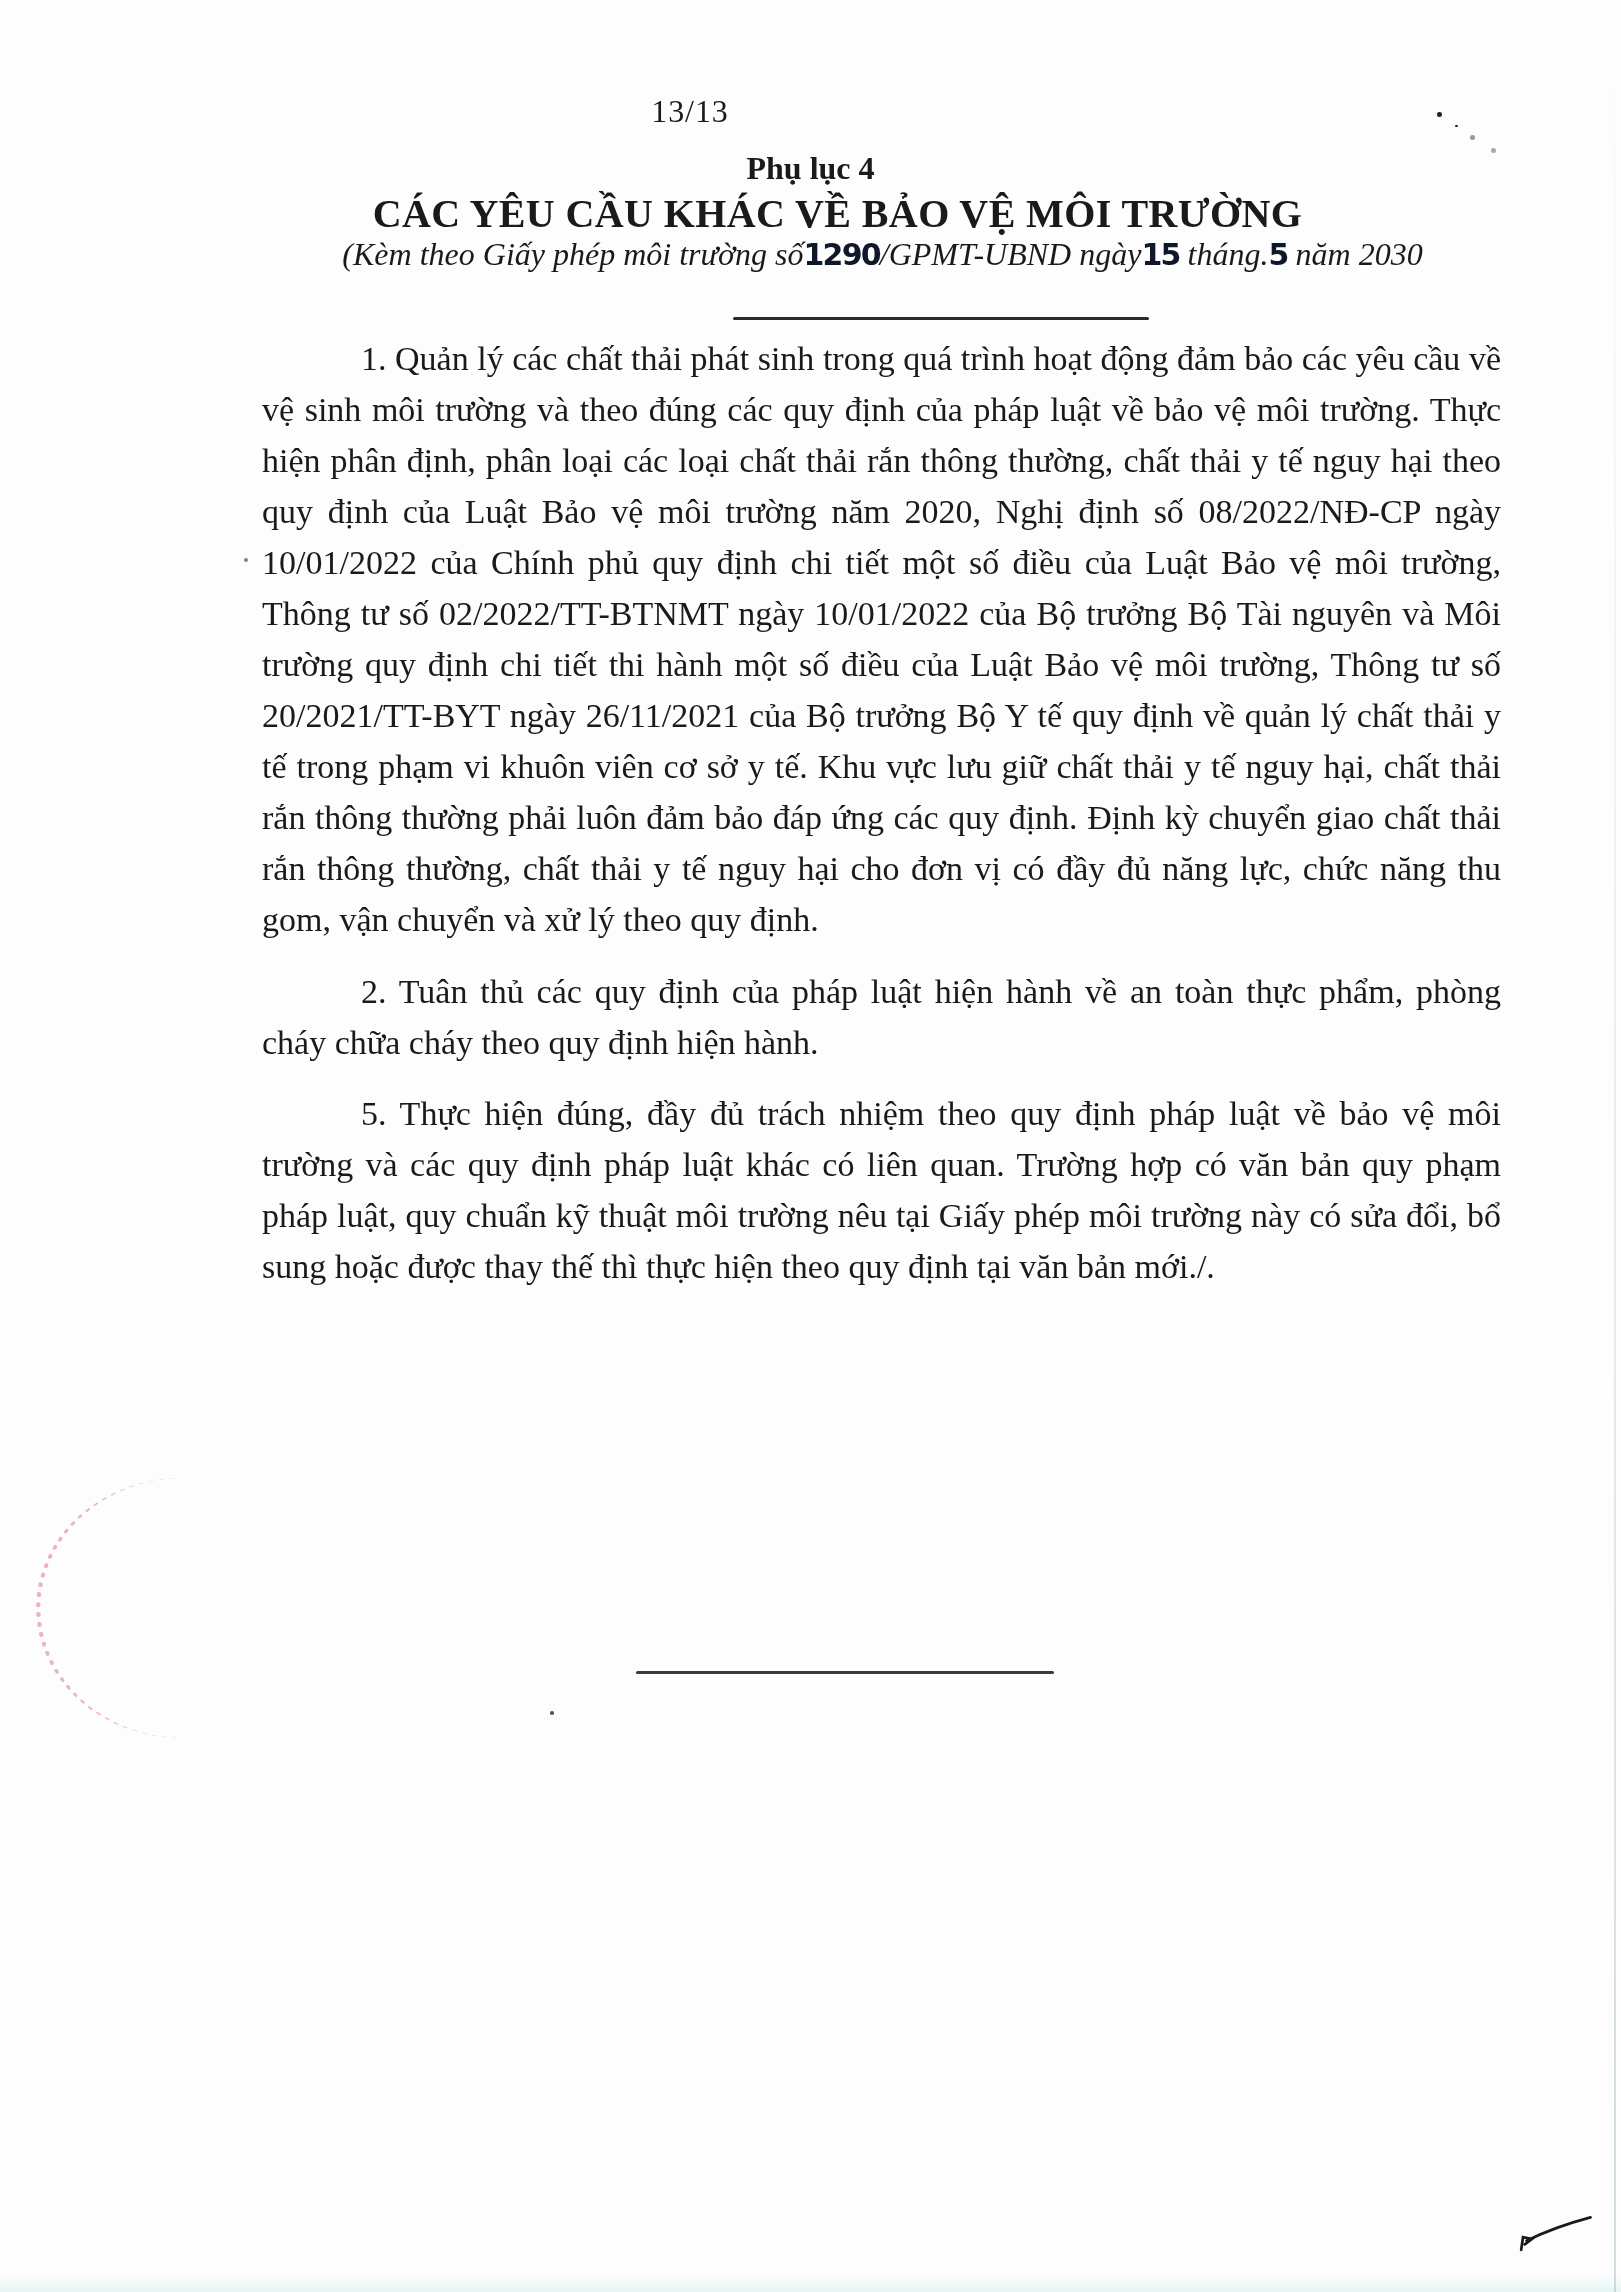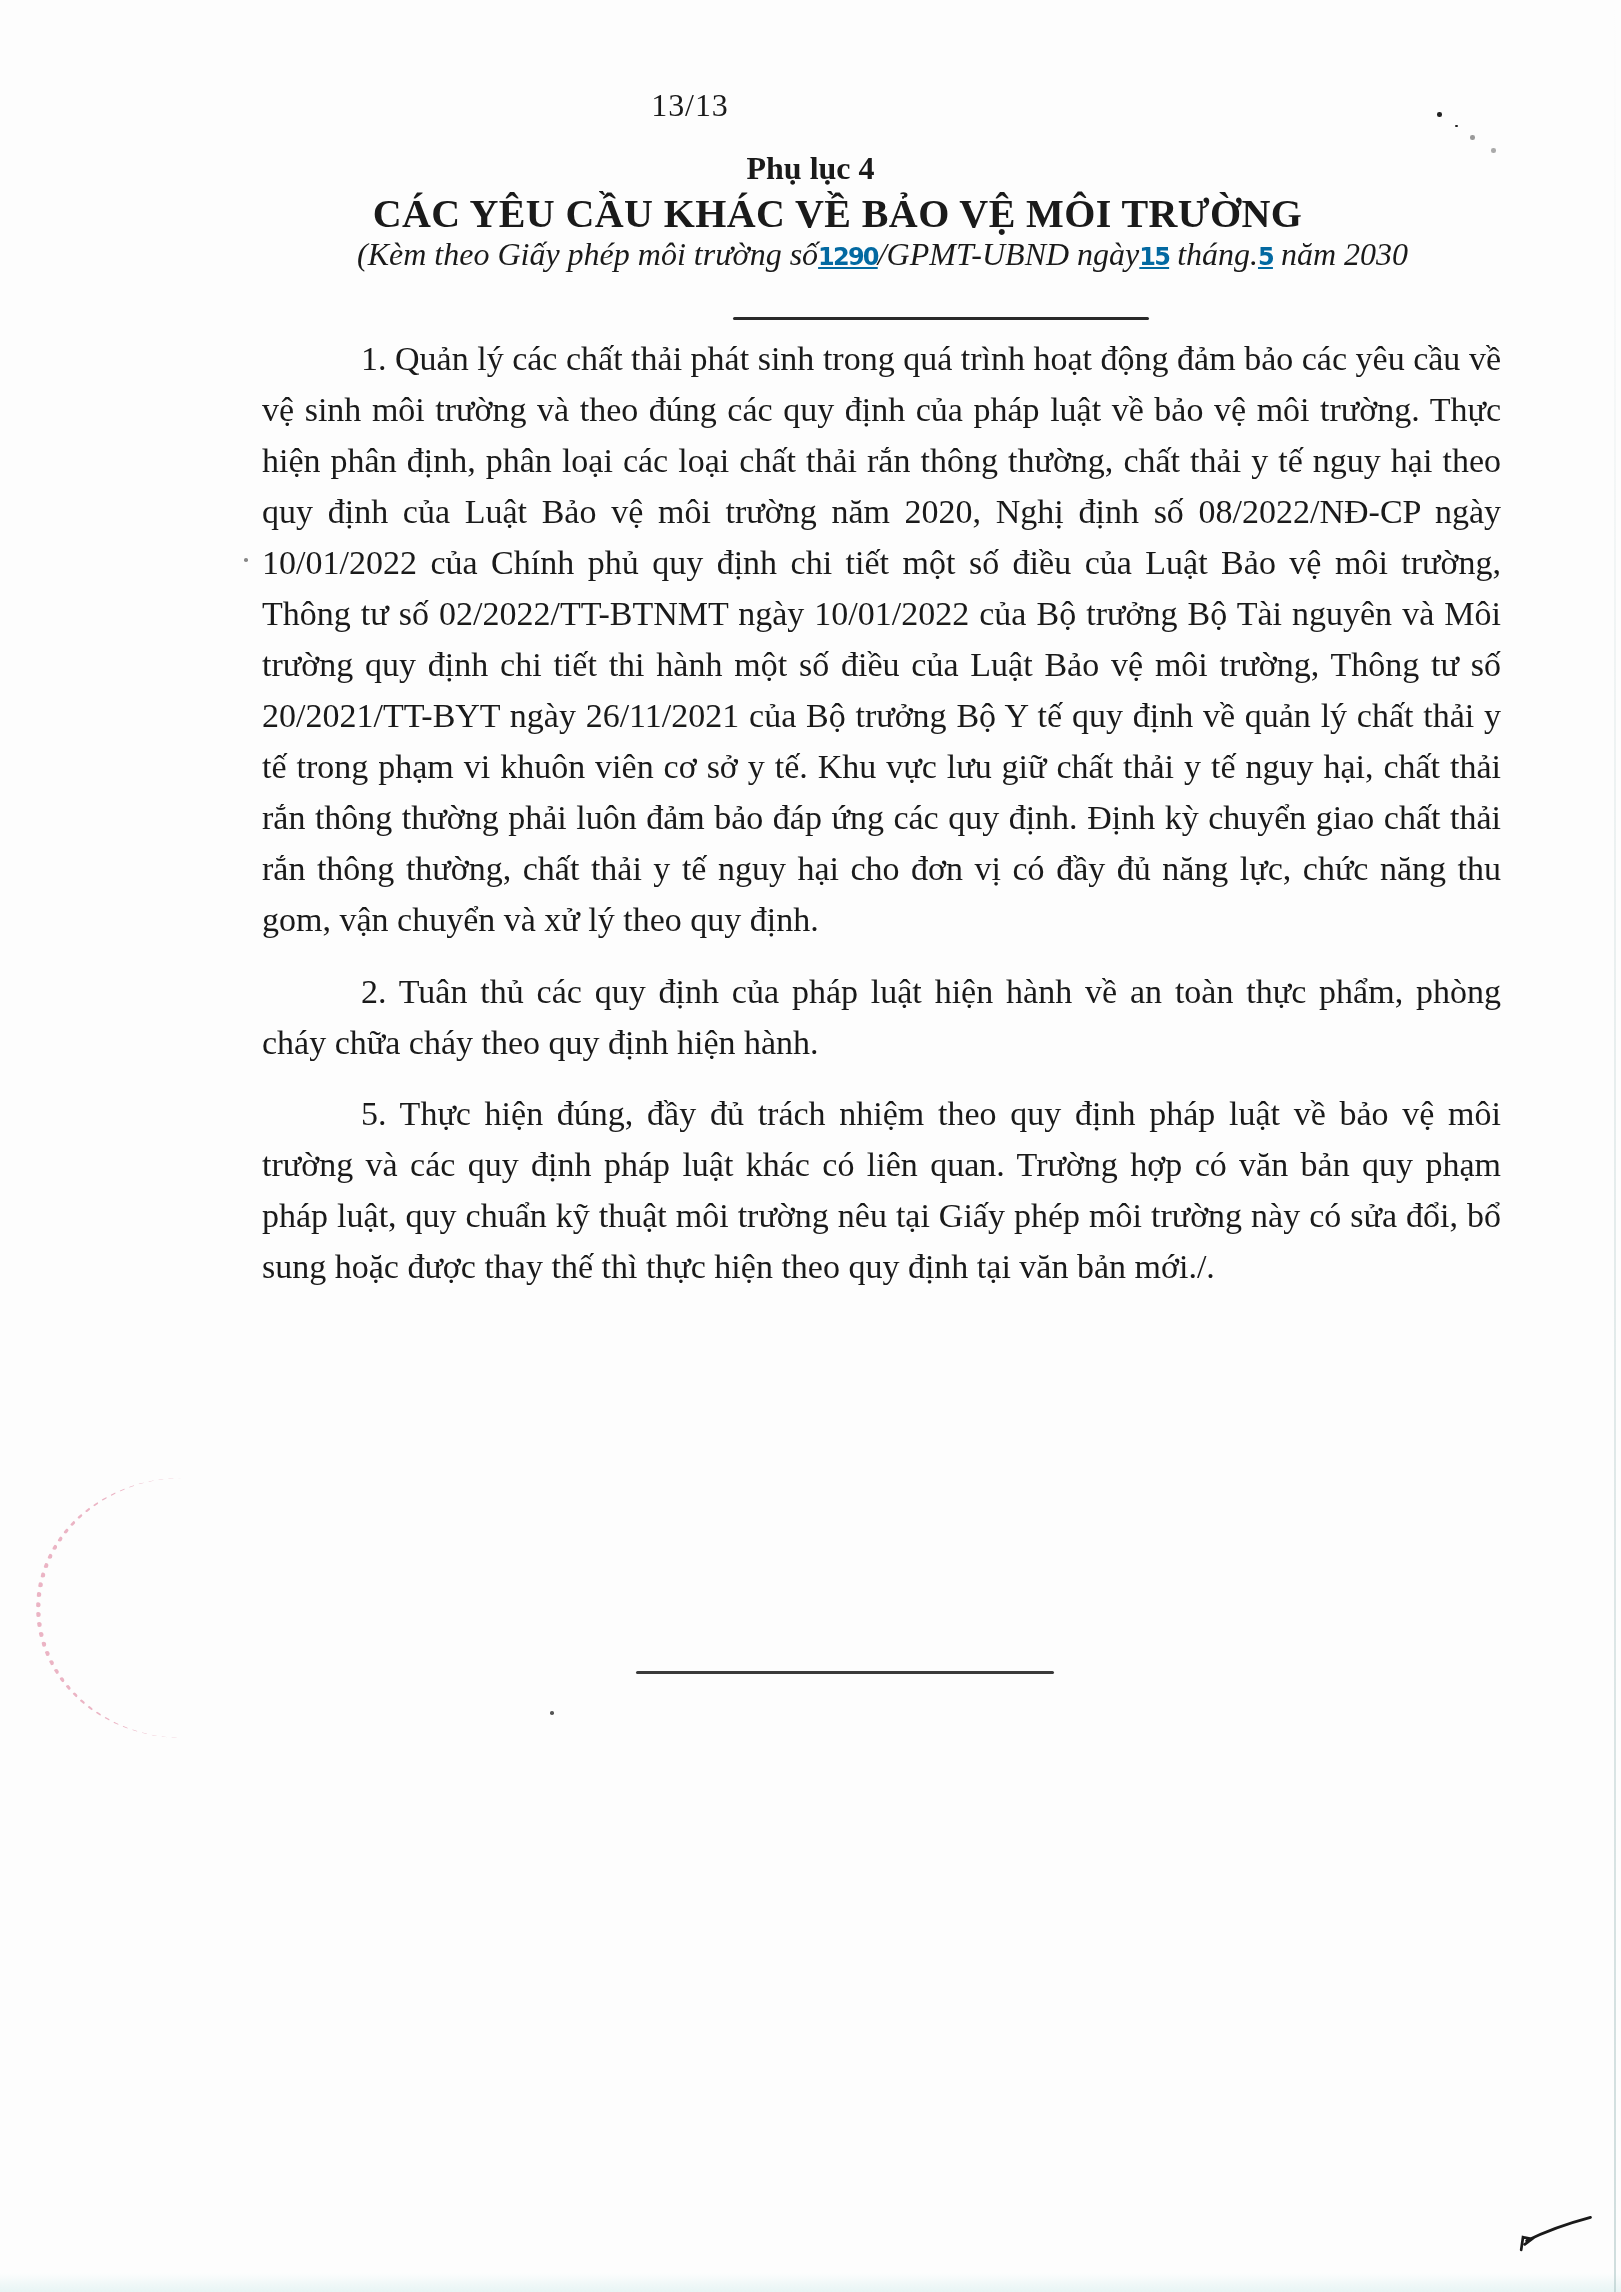--- a/index.html
+++ b/index.html
@@ -11,38 +11,38 @@
   }
   .page-edge-bottom {
     position:absolute; left:0; right:0; bottom:0; height:19.7px;
     background:linear-gradient(#fdfdfd, #e6f4f4);
   }
   .page-edge-right {
     position:absolute; top:0; bottom:0; right:5.4px; width:1.8px;
     background:linear-gradient(rgba(180,200,200,0), rgba(170,195,195,0.55));
   }
   .page-number {
-    position:absolute; top:87px; left:0; width:1380px; text-align:center;
+    position:absolute; top:93px; left:0; width:1380px; text-align:center;
     font-size:32px; letter-spacing:0.9px;
   }
   .appendix-label {
     position:absolute; top:150px; left:179px; width:1263px; text-align:center;
     font-size:32px; font-weight:bold;
   }
   .doc-title {
     position:absolute; top:190px; left:300px; width:1075px; text-align:center;
     font-size:40px; font-weight:bold; letter-spacing:0.4px; white-space:nowrap;
   }
   .subtitle {
     position:absolute; top:231px; left:251px; width:1263px; text-align:center;
     font-size:32px; font-style:italic; line-height:47px;
   }
   .hand {
     font-family:"DejaVu Sans", sans-serif; font-style:normal; font-weight:bold;
-    color:#0369a1; font-size:24px; letter-spacing:-1.8px;text-decoration:underline;
+    color:#0f172a; font-size:30px; letter-spacing:-1.8px;
   }
   .subtitle-underline {
     position:absolute; top:317px; left:733px; width:416px; height:2.7px;
     background:#2a2a2a; border-radius:1.8px;
   }
   .body-text {
     position:absolute; top:333px; left:262px; width:1239px;
     font-size:34px; line-height:51px; text-align:justify;
   }
   .body-text p { margin:0 0 20.6px 0; text-indent:99px; }

